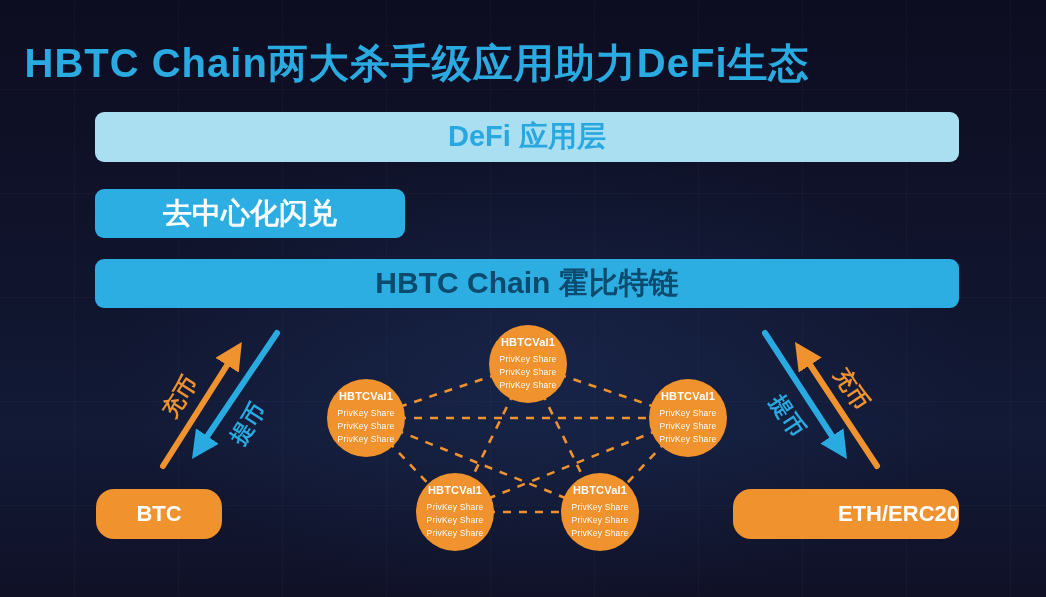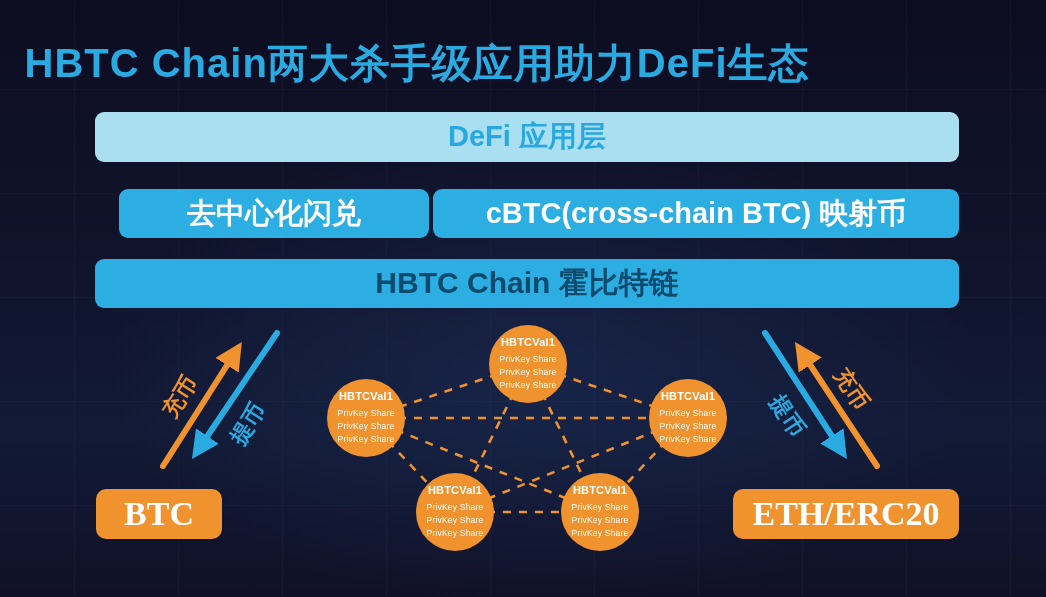--- a/index.html
+++ b/index.html
@@ -22,30 +22,30 @@
     position:absolute; left:0; top:36px; width:834px;
     text-align:center; font-size:40px; font-weight:bold;
     color:#29abe2; letter-spacing:1px;
   }
 
   .bar {
     position:absolute; display:flex; align-items:center; justify-content:center;
     border-radius:9px; font-weight:bold; text-align:left;
   }
   .bar-defi   { left:95px;  top:112px; width:864px; height:50px; background:#a9dff1; color:#29a8df; font-size:29px; }
-  .bar-swap   { left:95px;  top:189px; width:310px; height:49px; background:#2caee2; color:#ffffff; font-size:29px;margin-left:24px; }
+  .bar-swap   { left:95px;  top:189px; width:310px; height:49px; background:#2caee2; color:#ffffff; font-size:29px; }
   .bar-cbtc   { left:433px; top:189px; width:526px; height:49px; background:#2caee2; color:#ffffff; font-size:29px; }
   .bar-chain  { left:95px;  top:259px; width:864px; height:49px; background:#2caee2; color:#0c4a6e; font-size:30px; }
 
   .endpoint {
     position:absolute; display:flex; align-items:center; justify-content:center;
-    border-radius:10px; background:#f0922d; color:#ffffff; font-weight:bold; font-size:34px;font-family:Liberation Serif, serif;
+    border-radius:18px; background:#f0922d; color:#ffffff; font-weight:bold; font-size:22px;
   }
   .endpoint-btc { left:96px;  top:489px; width:126px; height:50px; }
-  .endpoint-eth { left:733px; top:489px; width:226px; height:50px; }
+  .endpoint-eth { left:733px; top:489px; width:226px; height:50px;justify-content:flex-end; }
 
   svg.netlayer { position:absolute; left:0; top:0; z-index:1; }
 
   .node {
     position:absolute; z-index:2; width:78px; height:78px; border-radius:50%;
     background:#f0922d; color:#ffffff;
     display:flex; flex-direction:column; align-items:center; justify-content:center;
     text-align:center;
   }
   .node-name  { font-size:11px; font-weight:bold; margin-bottom:5px; letter-spacing:0.2px; }
@@ -69,23 +69,20 @@
   <div class="title">HBTC Chain两大杀手级应用助力DeFi生态</div>
 
   <div class="bar bar-defi">
     <span>DeFi 应用层</span>
   </div>
 
   <div class="bar bar-swap">
     <span>去中心化闪兑</span>
   </div>
 
-  <div class="bar bar-cbtc">
-    <span>cBTC(cross-chain BTC) 映射币</span>
-  </div>
 
   <div class="bar bar-chain">
     <span>HBTC Chain 霍比特链</span>
   </div>
 
   <svg class="netlayer" width="1046" height="597" viewBox="0 0 1046 597">
     <defs>
       <marker id="ah-o" markerWidth="4.6" markerHeight="4.6" refX="3.4" refY="2.3" orient="auto" markerUnits="strokeWidth">
         <path d="M0,0 L4.6,2.3 L0,4.6 Z" fill="#f0922d"></path>
       </marker>

